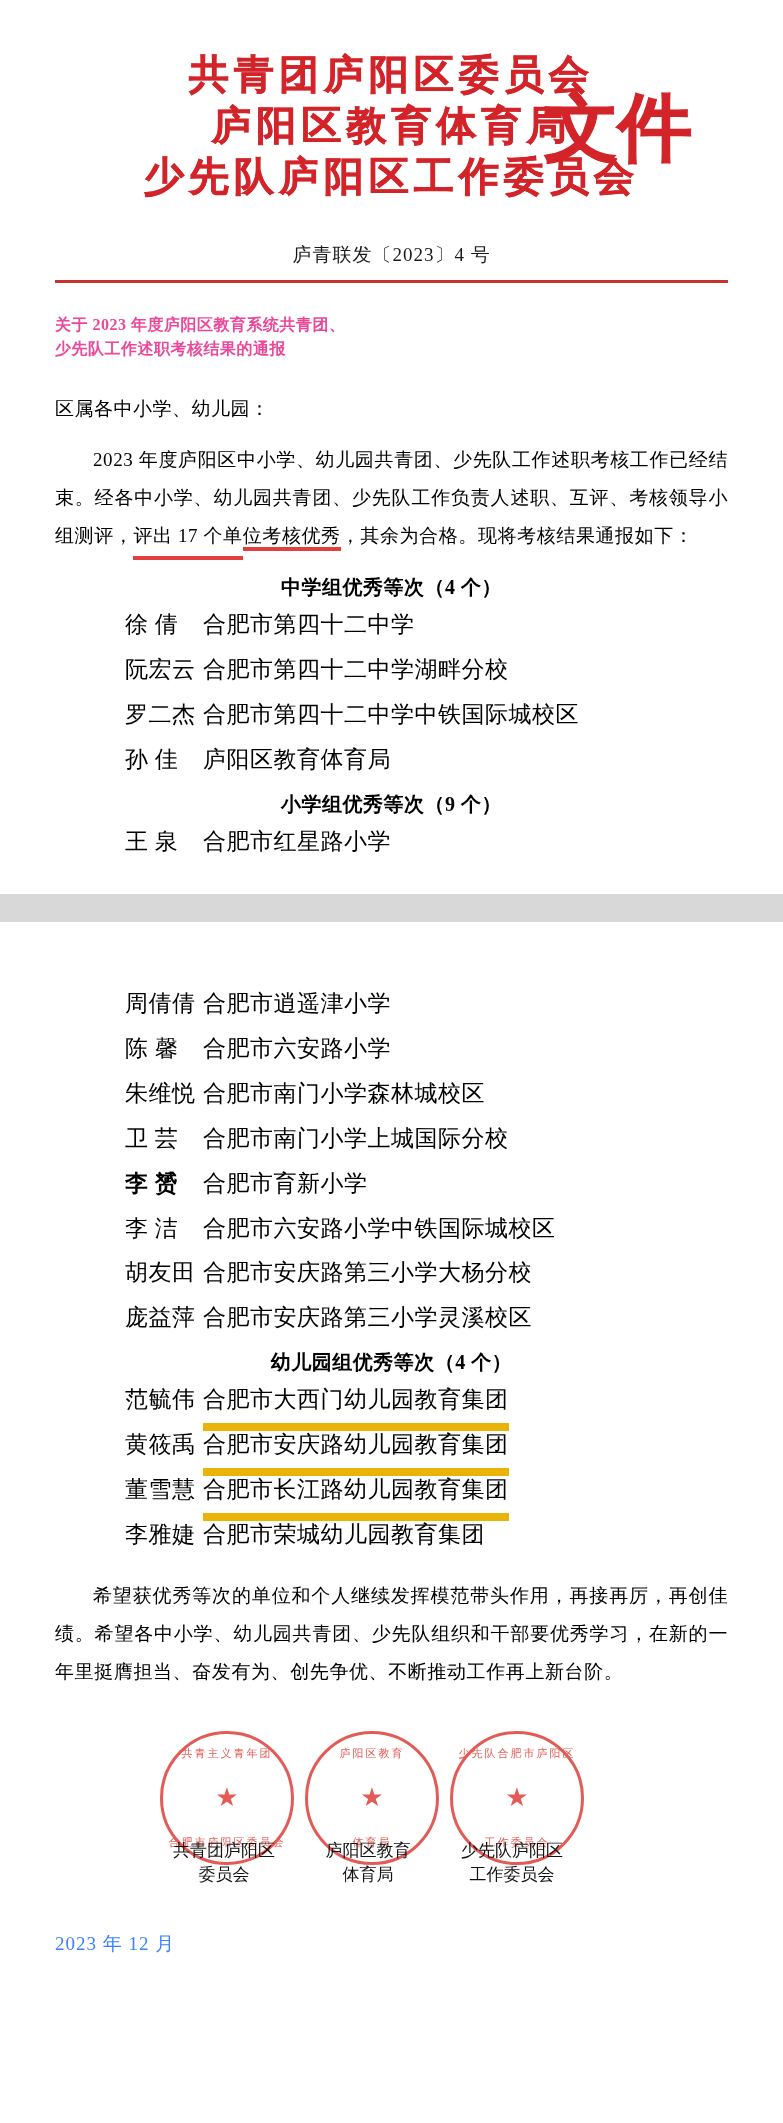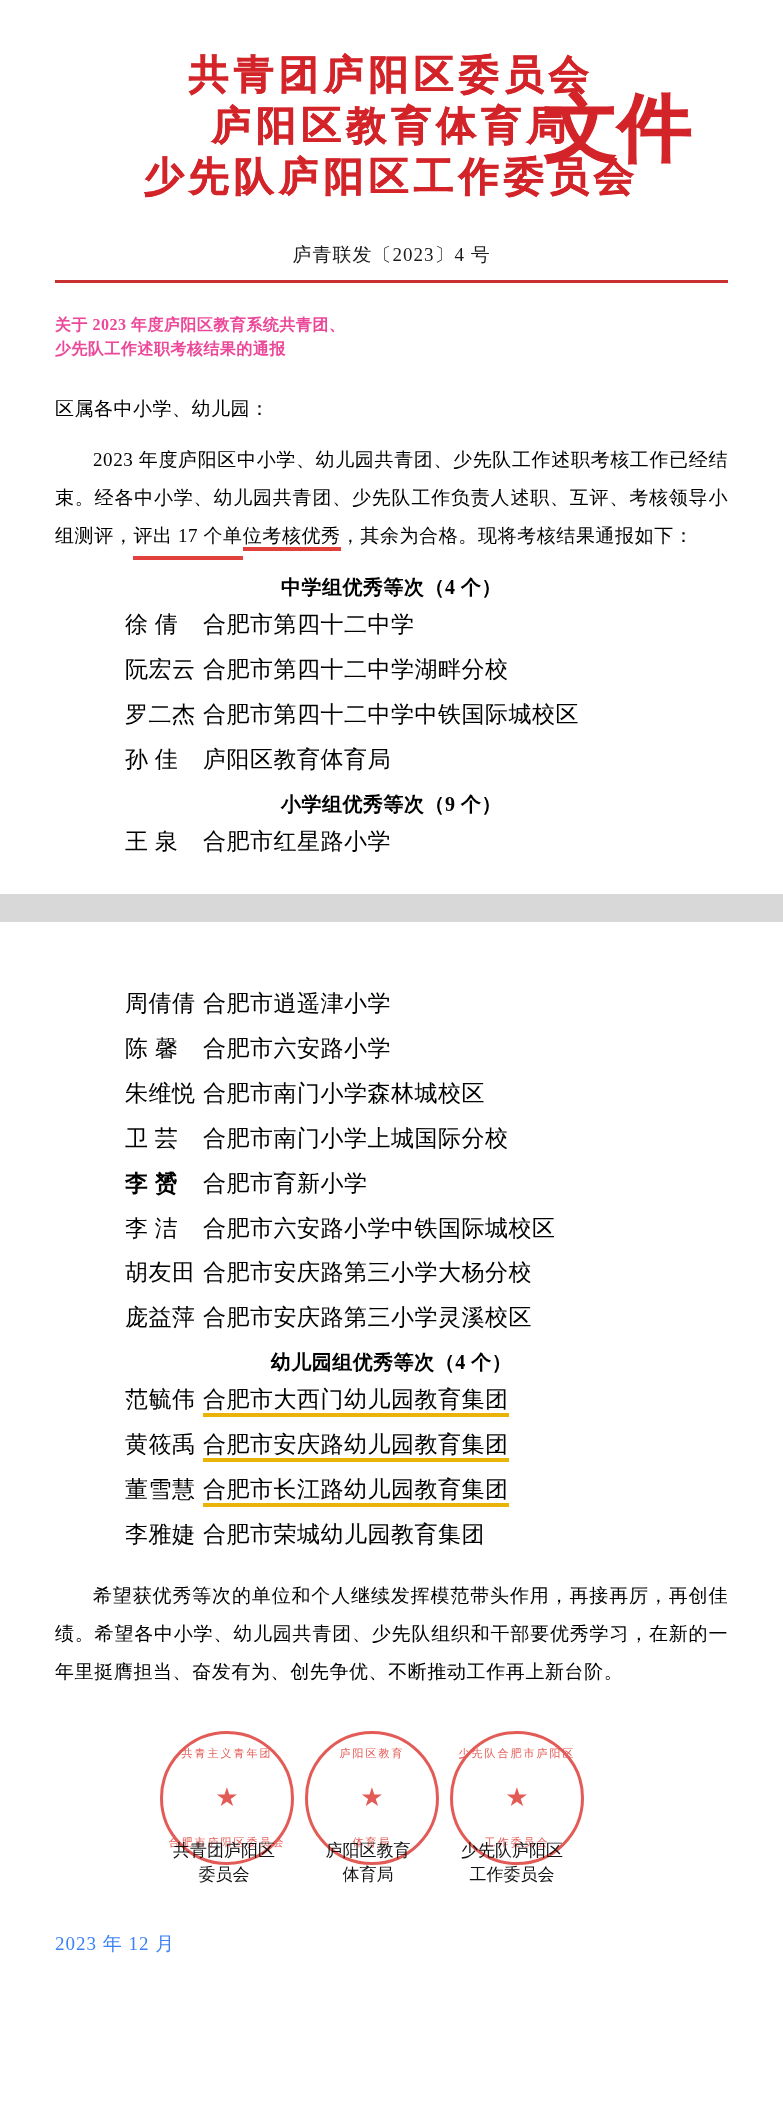--- a/index.html
+++ b/index.html
@@ -117,22 +117,22 @@
     line-height: 1.95;
     padding-left: 70px;
     letter-spacing: 0.5px;
     white-space: nowrap;
   }
   .entry .nm {
     display: inline-block;
     min-width: 78px;
   }
   .entry.underlined .txt {
-    border-bottom: 4px solid #eab308;
-    padding-bottom: 1px;
+    border-bottom: 8px solid #eab308;
+    padding-bottom: 11px;
   }
   .entry .nm-bold { font-weight: bold; }
 
   
   .seals {
     position: relative;
     height: 150px;
     margin-top: 40px;
   }
   .seal {

